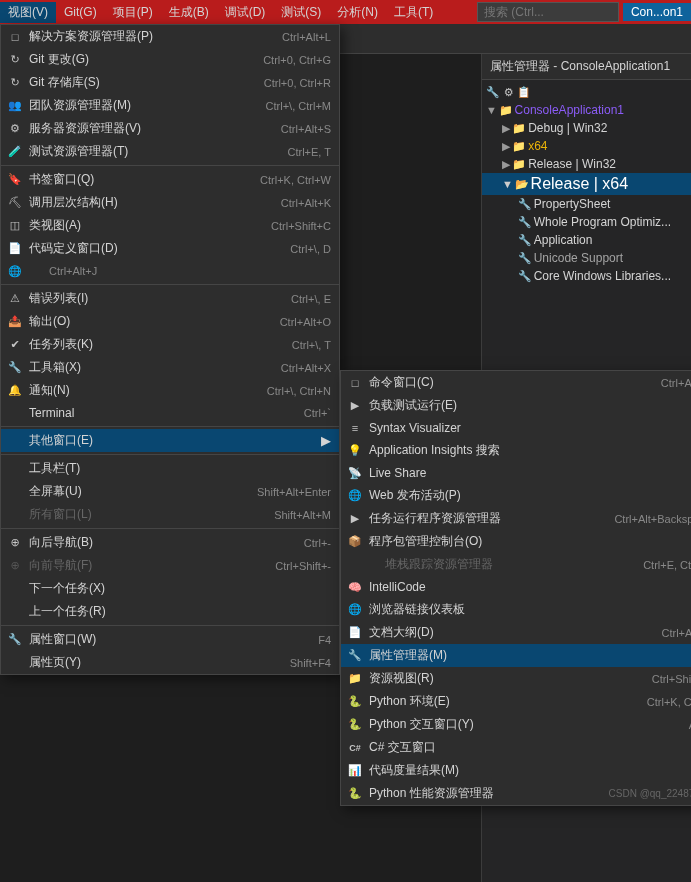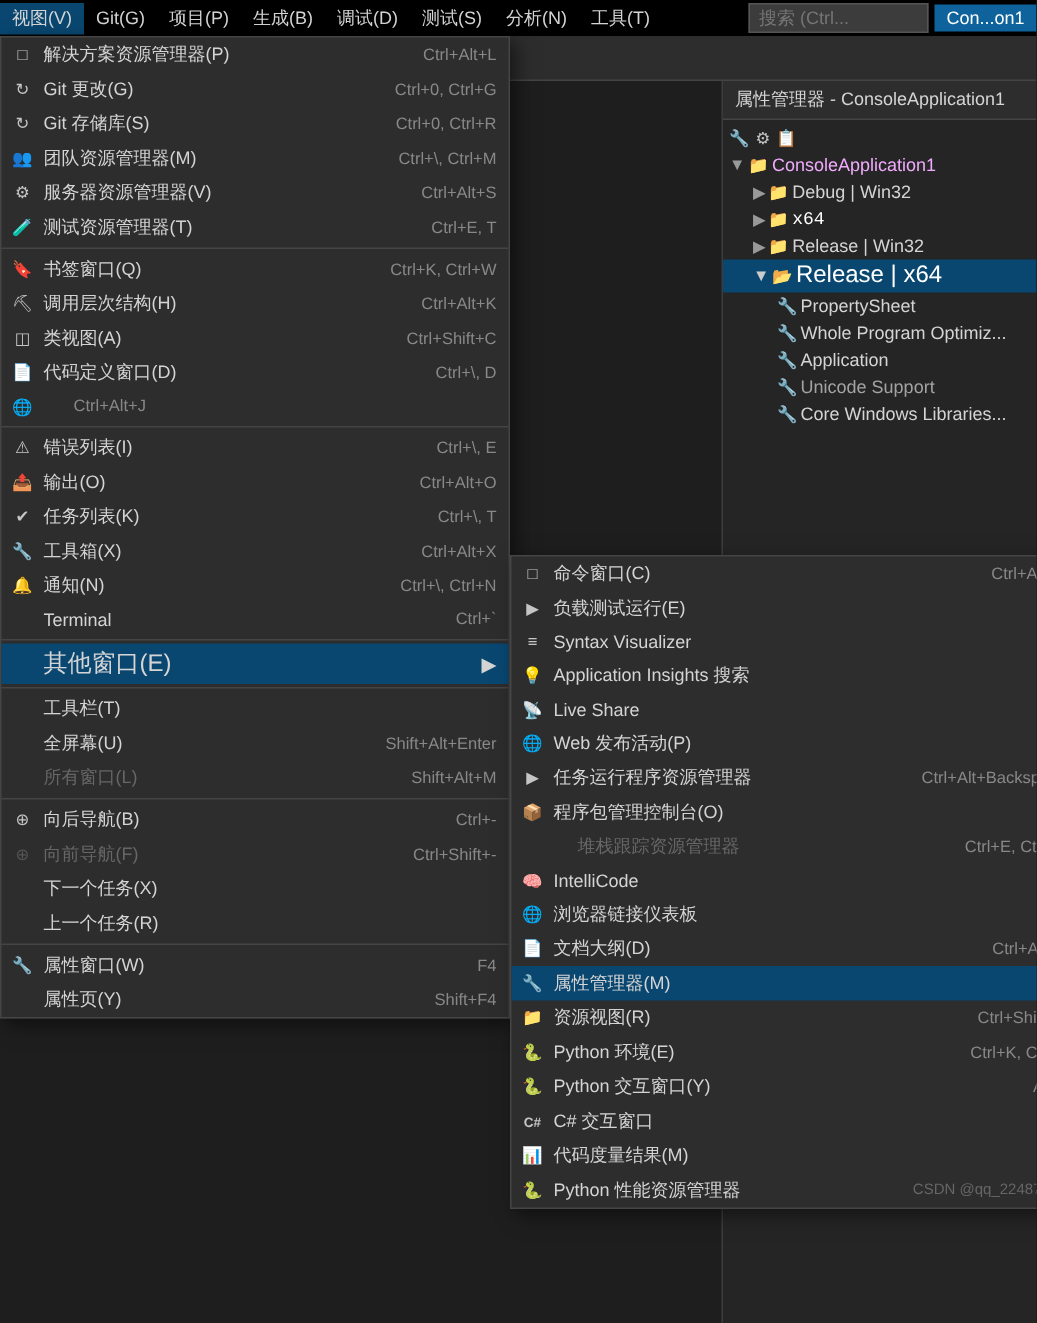--- a/index.html
+++ b/index.html
@@ -19,21 +19,21 @@
       position: absolute;
       top: 0; left: 0; right: 0; bottom: 0;
       background: #1e1e1e;
     }
 
     
     .menu-bar {
       position: absolute;
       top: 0; left: 0; right: 0;
       height: 24px;
-      background: #000000;
+      background: #b91c1c;
       display: flex;
       align-items: center;
       z-index: 1;
     }
     .menu-bar-item {
       padding: 2px 8px;
       color: #d4d4d4;
       font-size: 12px;
       cursor: pointer;
       white-space: nowrap;
@@ -42,21 +42,21 @@
       background: #094771;
     }
     .menu-bar-search {
       margin-left: auto;
       background: #3c3c3c;
       border: 1px solid #555;
       color: #d4d4d4;
       padding: 1px 24px 1px 6px;
       font-size: 12px;
       height: 20px;
-      width: 120px;
+      width: 142px;
     }
     .menu-bar-btn {
       margin-left: 4px;
       background: #0e639c;
       color: white;
       padding: 2px 8px;
       font-size: 12px;
       border: none;
       cursor: pointer;
     }
@@ -146,21 +146,21 @@
       display: flex;
       align-items: center;
       padding: 3px 8px 3px 28px;
       background: #3c3c3c;
       cursor: pointer;
       position: relative;
       min-height: 22px;
     }
     .menu-section-header .item-label {
       flex: 1;
-      font-size: 16px;
+      font-size: 12px;
       color: #d4d4d4;
     }
 
     
     .submenu {
       position: absolute;
       top: 370px;
       left: 340px;
       width: 380px;
       background: #2d2d2d;
@@ -209,33 +209,33 @@
   <div style="padding: 4px 0; font-size: 11px;">
     <div style="display:flex; align-items:center; padding:2px 4px; gap:4px;">
       <span style="color:#c5c5c5;">🔧</span>
       <span style="color:#c5c5c5;">⚙</span>
       <span style="color:#c5c5c5;">📋</span>
     </div>
 
     <div style="padding:2px 4px; display:flex; align-items:center; gap:2px;">
       <span style="color:#999;">▼</span>
       <span style="color:#4fc1ff;">📁</span>
-      <span style="color:#f0abfc; font-size:12px;">ConsoleApplication1</span>
+      <span style="color:#8b5cf6; font-size:12px;">ConsoleApplication1</span>
     </div>
 
     <div style="padding:2px 4px 2px 20px; display:flex; align-items:center; gap:2px;">
       <span style="color:#999;">▶</span>
       <span style="color:#dcb67a;">📁</span>
       <span style="color:#d4d4d4; font-size:12px;">Debug | Win32</span>
     </div>
 
     <div style="padding:2px 4px 2px 20px; display:flex; align-items:center; gap:2px;">
       <span style="color:#999;">▶</span>
       <span style="color:#dcb67a;">📁</span>
-      <span style="color:#ffffff; font-size:12px;font-family:Liberation Mono, monospace;">x64</span>
+      <span style="color:#eab308; font-size:12px;">x64</span>
     </div>
 
     <div style="padding:2px 4px 2px 20px; display:flex; align-items:center; gap:2px;">
       <span style="color:#999;">▶</span>
       <span style="color:#dcb67a;">📁</span>
       <span style="color:#d4d4d4; font-size:12px;">Release | Win32</span>
     </div>
 
     <div style="padding:2px 4px 2px 20px; display:flex; align-items:center; gap:2px; background:#094771;">
       <span style="color:#ccc;">▼</span>

